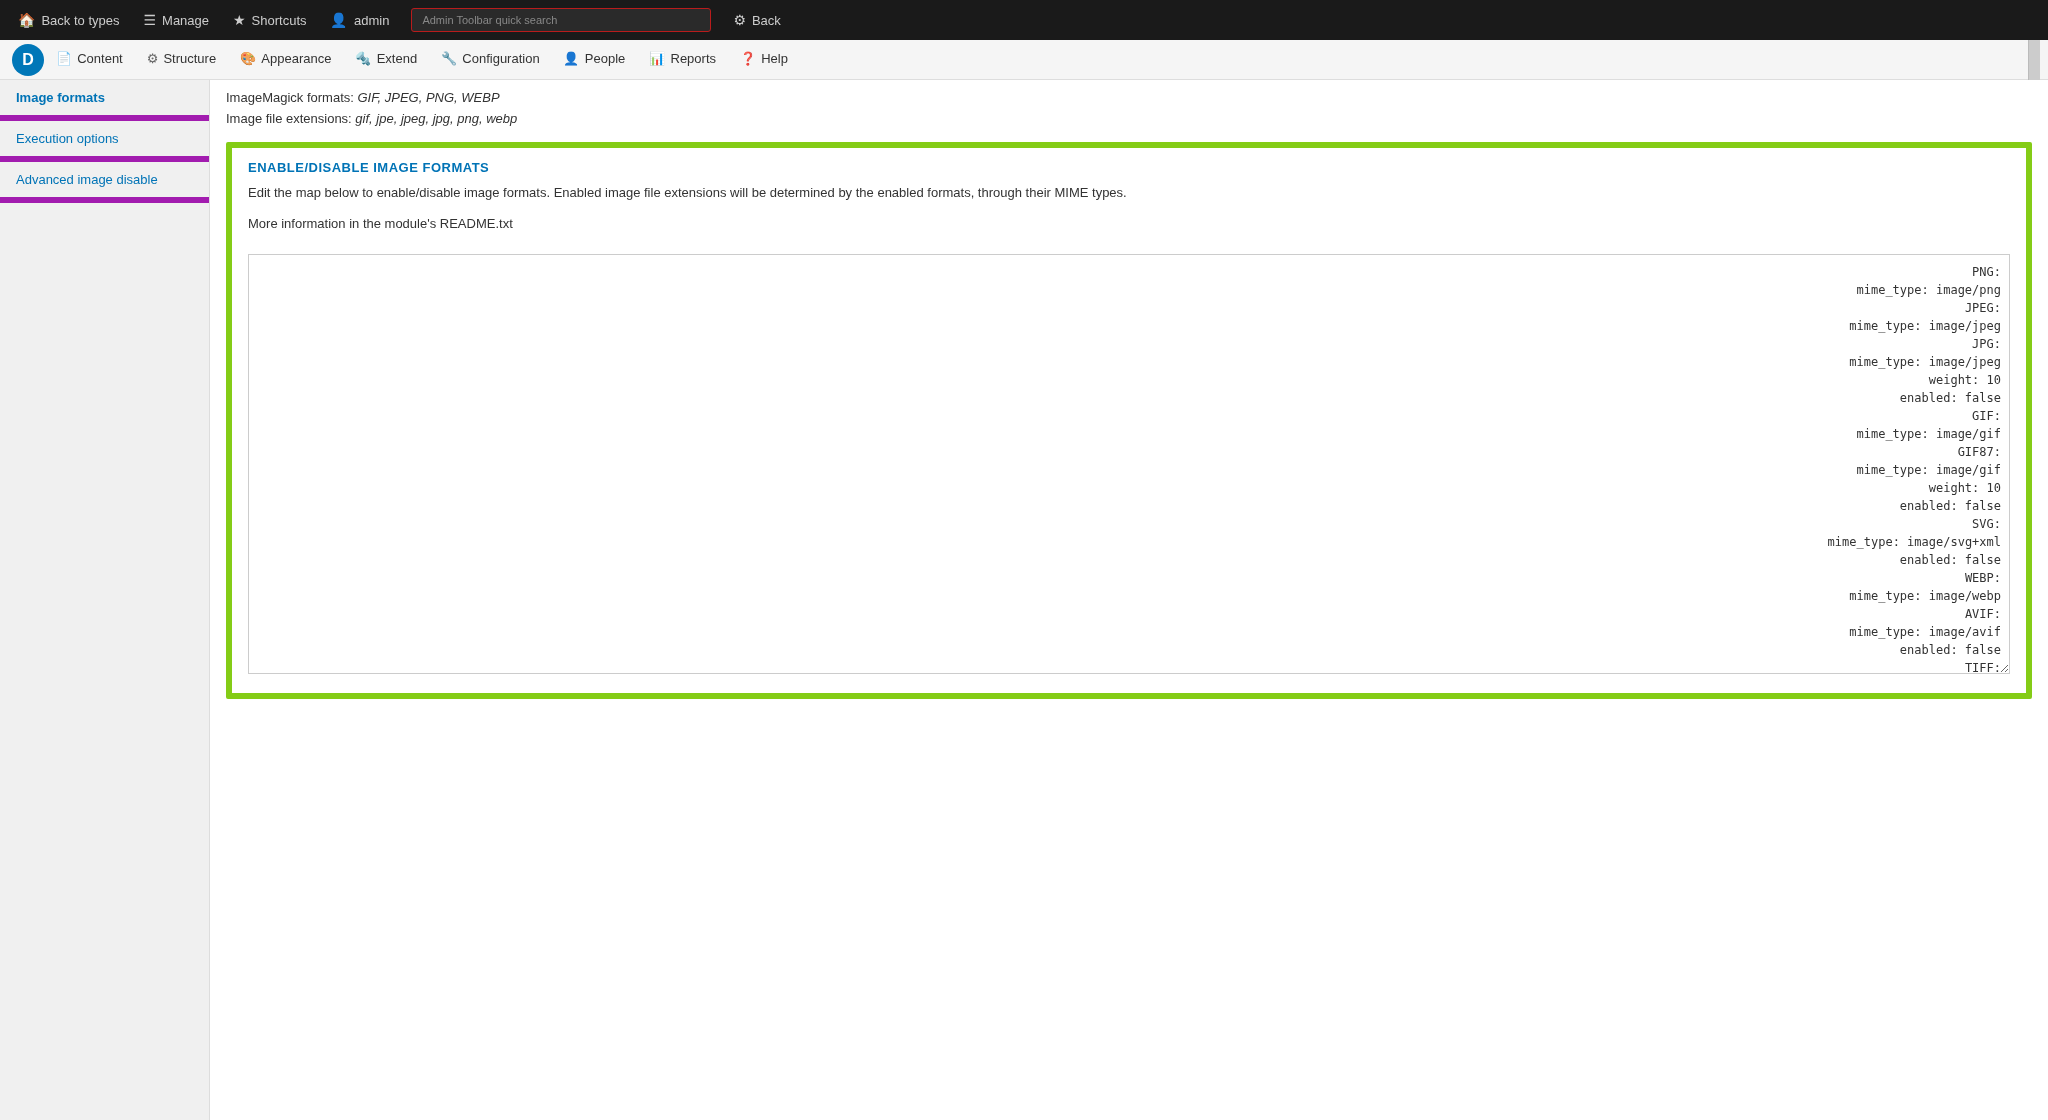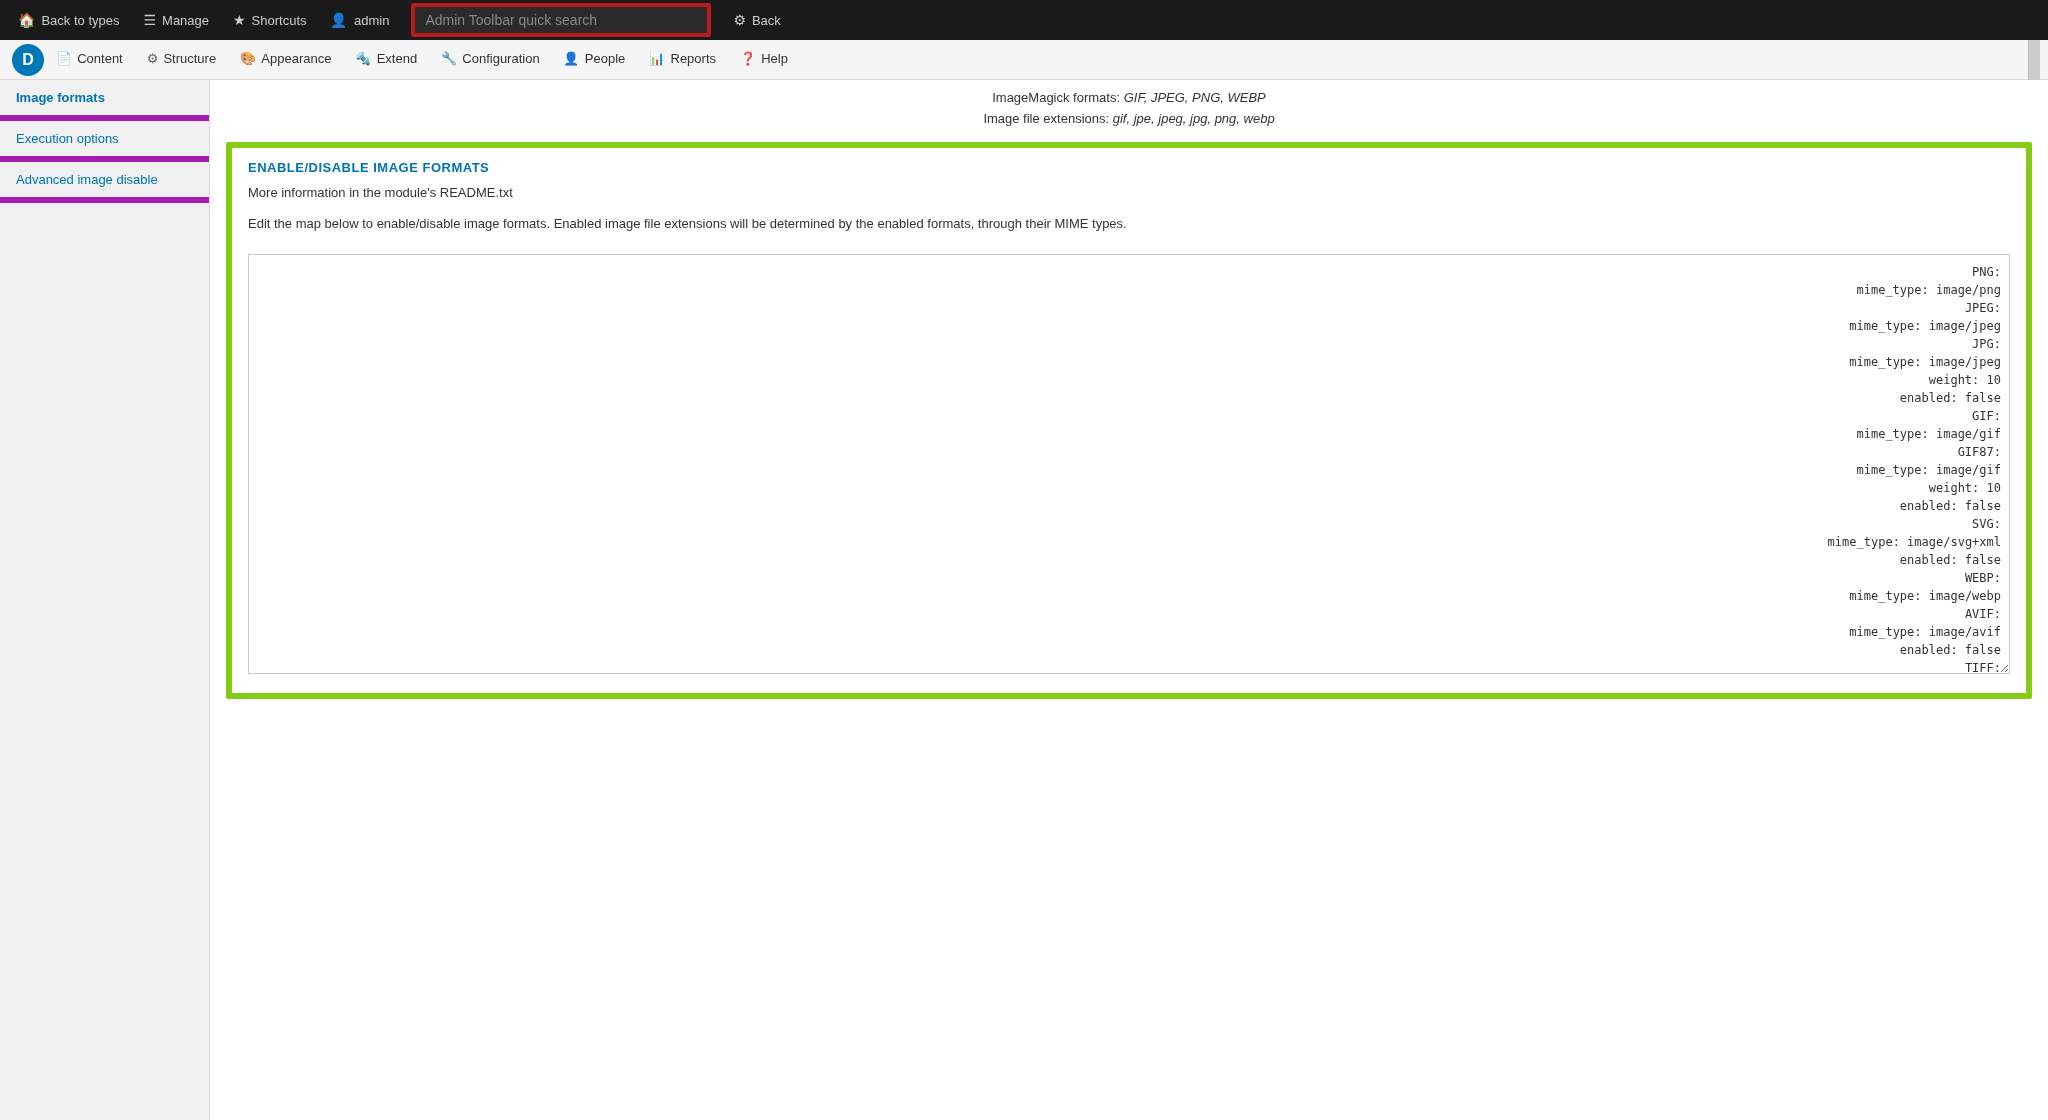--- a/index.html
+++ b/index.html
@@ -34,24 +34,24 @@
     .toolbar-icon { font-size: 14px; }
     .toolbar-search {
       flex: 1;
       max-width: 300px;
       margin: 0 8px;
     }
     .toolbar-search input {
       width: 100%;
       padding: 5px 10px;
       background: #2a2a2a;
-      border: 4px solid #b91c1c;
+      border: 1px solid #b91c1c;
       color: #ccc;
       border-radius: 3px;
-      font-size: 14px;
+      font-size: 11px;
     }
     .toolbar-search input::placeholder { color: #888; }
 
     
     .drupal-logo {
       width: 32px;
       height: 32px;
       background: #0077b8;
       border-radius: 50%;
       display: flex;
@@ -134,21 +134,21 @@
       padding: 0 16px 16px 16px;
       overflow: hidden;
     }
 
     
     .currently-enabled {
       padding: 8px 0 12px 0;
       font-size: 13px;
       color: #333;
     }
-    .currently-enabled p { line-height: 1.6; text-align: center; }
+    .currently-enabled p { line-height: 1.6; }
 
     
     .section-box {
       border: 6px solid #84cc16;
       border-radius: 2px;
       margin-bottom: 12px;
     }
     .section-header {
       padding: 12px 16px 8px 16px;
     }
@@ -262,22 +262,22 @@
   <div class="main-content">
 
     <div class="currently-enabled">
       <p>ImageMagick formats: <em>GIF, JPEG, PNG, WEBP</em></p>
       <p>Image file extensions: <em>gif, jpe, jpeg, jpg, png, webp</em></p>
     </div>
 
     <div class="section-box">
       <div class="section-header">
         <div class="section-title">ENABLE/DISABLE IMAGE FORMATS</div>
+        <p class="section-description">Edit the map below to enable/disable image formats. Enabled image file extensions will be determined by the enabled formats, through their MIME types.</p>
         <p class="section-description">More information in the module's README.txt</p>
-        <p class="section-description">Edit the map below to enable/disable image formats. Enabled image file extensions will be determined by the enabled formats, through their MIME types.</p>
       </div>
       <textarea class="config-textarea" id="formats-textarea" style="">PNG:
   mime_type: image/png
 JPEG:
   mime_type: image/jpeg
 JPG:
   mime_type: image/jpeg
   weight: 10
   enabled: false
 GIF:

